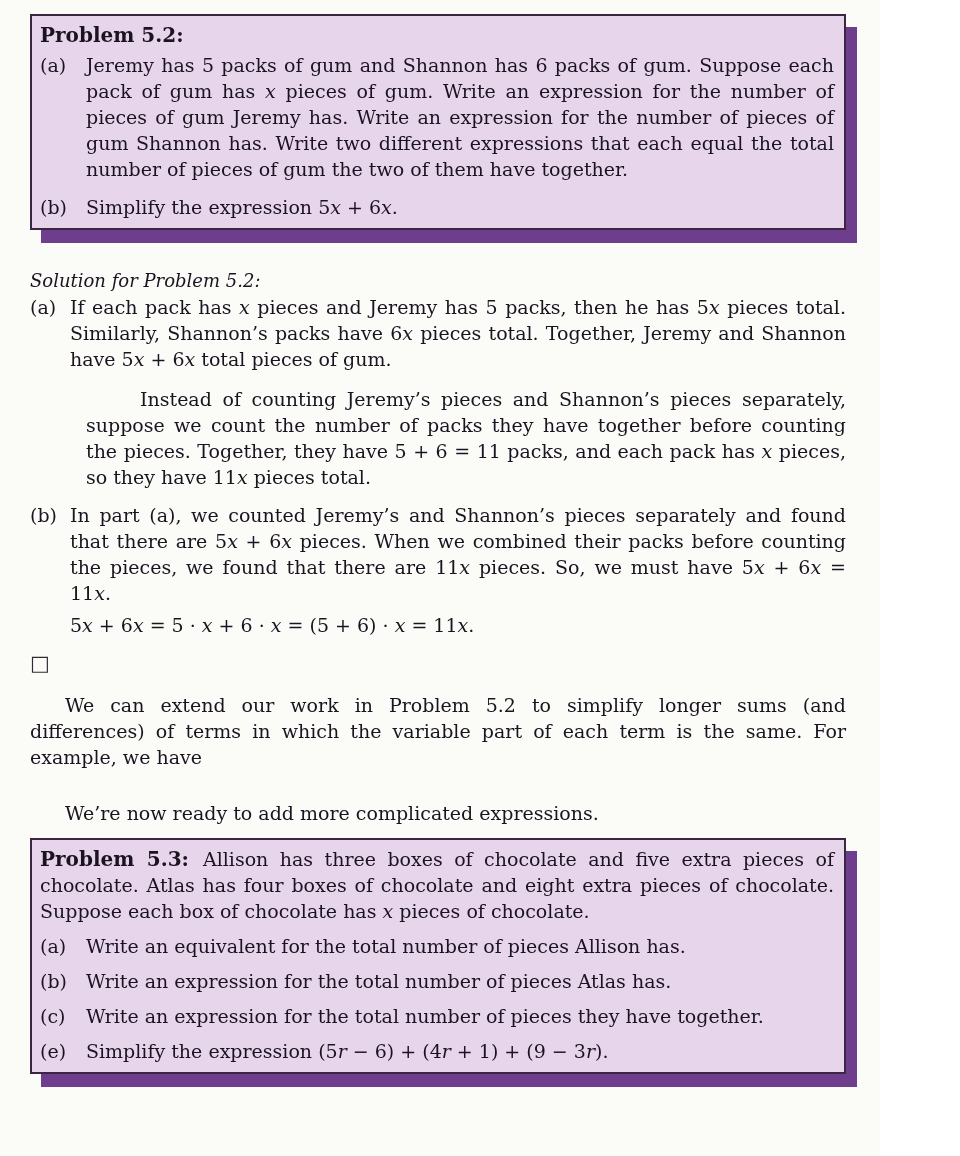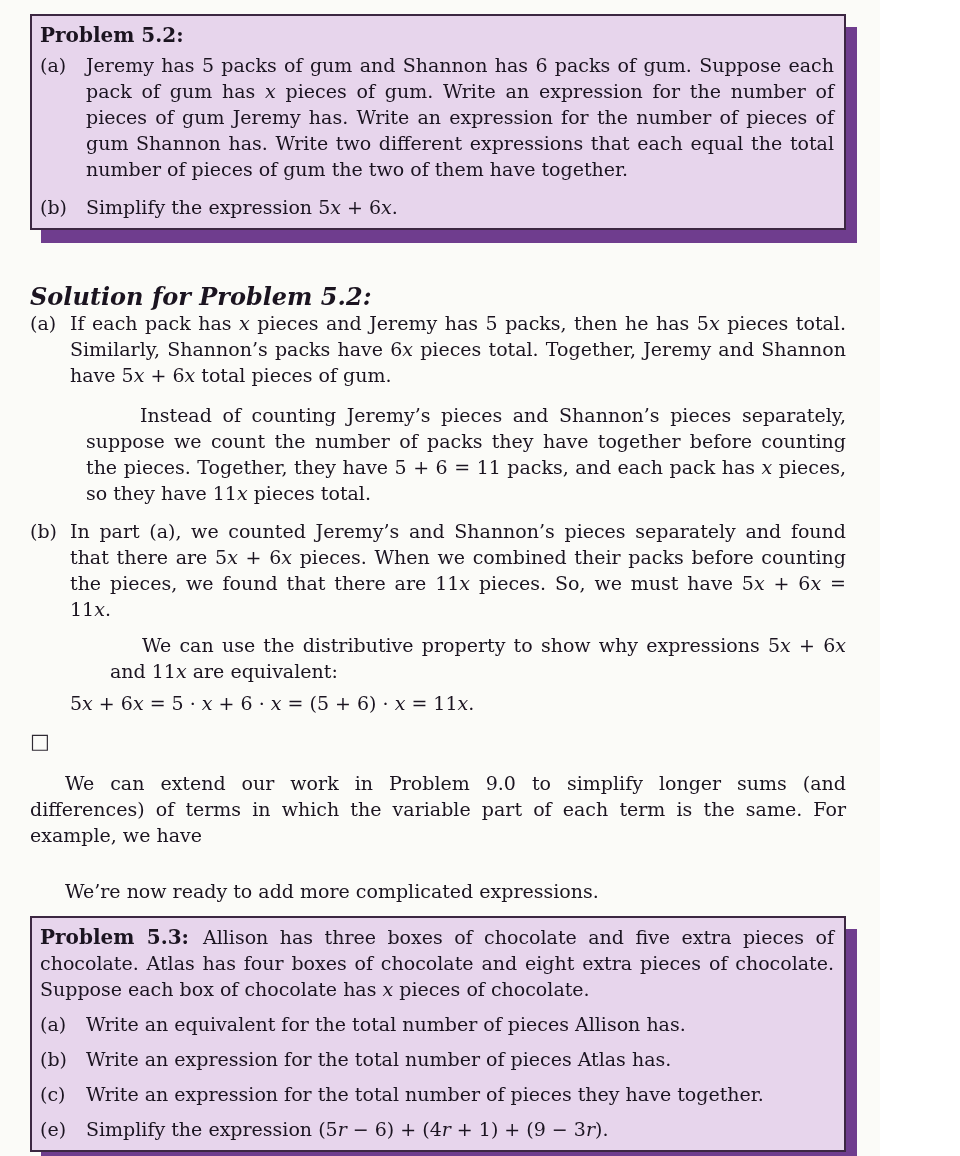--- a/index.html
+++ b/index.html
@@ -50,23 +50,22 @@
     width:46px;
     margin-left:-46px;
     text-align:left;
   }
   .box-52 .part-b{margin-top:12px;}
   .box-53 .part{margin-top:9px;text-align:left;}
   .box-53 .intro-parts{margin-top:8px;}
   
   .solution-heading{
     font-style:italic;
-    font-size:24px;
-    margin-top:54px;
-    font-weight:bold;
+    font-size:18px;
+    margin-top:38px;
   }
   .sol-part{
     padding-left:40px;
     text-align:justify;
   }
   .sol-part .part-label{
     display:inline-block;
     width:40px;
     margin-left:-40px;
   }
@@ -123,27 +122,26 @@
 
     <div class="solution-heading">Solution for Problem 5.2:</div>
 
     <div class="sol-part part-a">
       <span class="part-label">(a)</span><span class="part-text">If each pack has <i>x</i> pieces and Jeremy has 5 packs, then he has 5<i>x</i> pieces total. Similarly, Shannon’s packs have 6<i>x</i> pieces total. Together, Jeremy and Shannon have 5<i>x</i> + 6<i>x</i> total pieces of gum.</span>
       <div class="sub-para-a">Instead of counting Jeremy’s pieces and Shannon’s pieces separately, suppose we count the number of packs they have together before counting the pieces. Together, they have 5 + 6 = 11 packs, and each pack has <i>x</i> pieces, so they have 11<i>x</i> pieces total.</div>
     </div>
 
     <div class="sol-part part-b">
       <span class="part-label">(b)</span><span class="part-text">In part (a), we counted Jeremy’s and Shannon’s pieces separately and found that there are 5<i>x</i> + 6<i>x</i> pieces. When we combined their packs before counting the pieces, we found that there are 11<i>x</i> pieces. So, we must have 5<i>x</i> + 6<i>x</i> = 11<i>x</i>.</span>
-      <div class="sub-para-b">We can use the distributive property to show why expressions 5<i>x</i> + 6<i>x</i> and 11<i>x</i> are equivalent:</div>
       <div class="equation">5<i>x</i> + 6<i>x</i> = 5 · <i>x</i> + 6 · <i>x</i> = (5 + 6) · <i>x</i> = 11<i>x</i>.</div>
     </div>
 
     <div class="qed">□</div>
 
-    <div class="transition-para">We can extend our work in Problem 9.0 to simplify longer sums (and differences) of terms in which the variable part of each term is the same. For example, we have</div>
+    <div class="transition-para">We can extend our work in Problem 5.2 to simplify longer sums (and differences) of terms in which the variable part of each term is the same. For example, we have</div>
     <div class="closing-para">We’re now ready to add more complicated expressions.</div>
 
     <div class="problem-box box-53">
       <div class="intro">
         <span class="problem-title inline">Problem 5.3:</span><span class="intro-text">Allison has three boxes of chocolate and five extra pieces of chocolate. Atlas has four boxes of chocolate and eight extra pieces of chocolate. Suppose each box of chocolate has <i>x</i> pieces of chocolate.</span>
       </div>
       <div class="intro-parts">
         <div class="part">
           <span class="part-label">(a)</span><span class="part-text">Write an equivalent for the total number of pieces Allison has.</span>
         </div>

